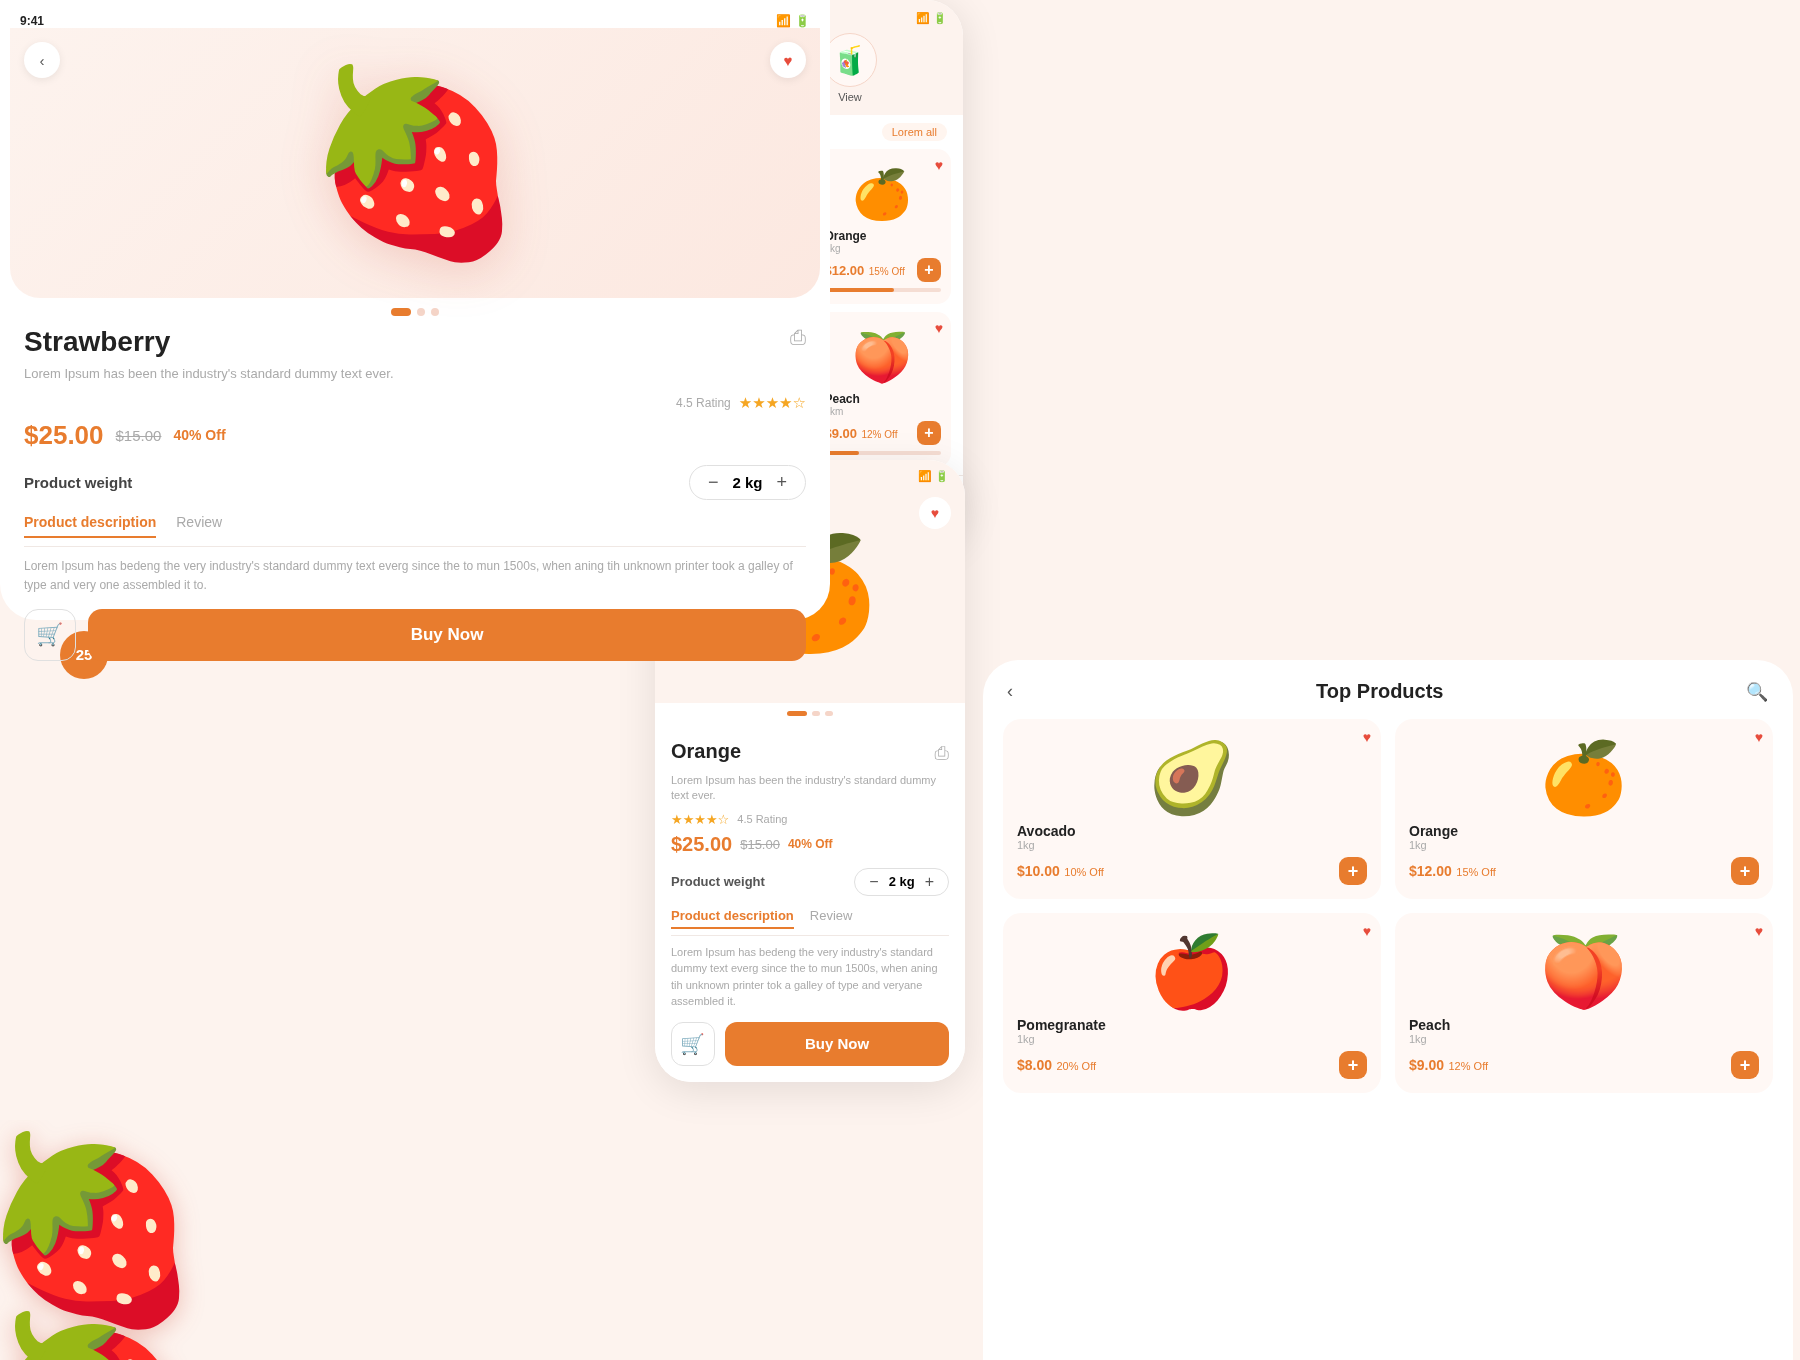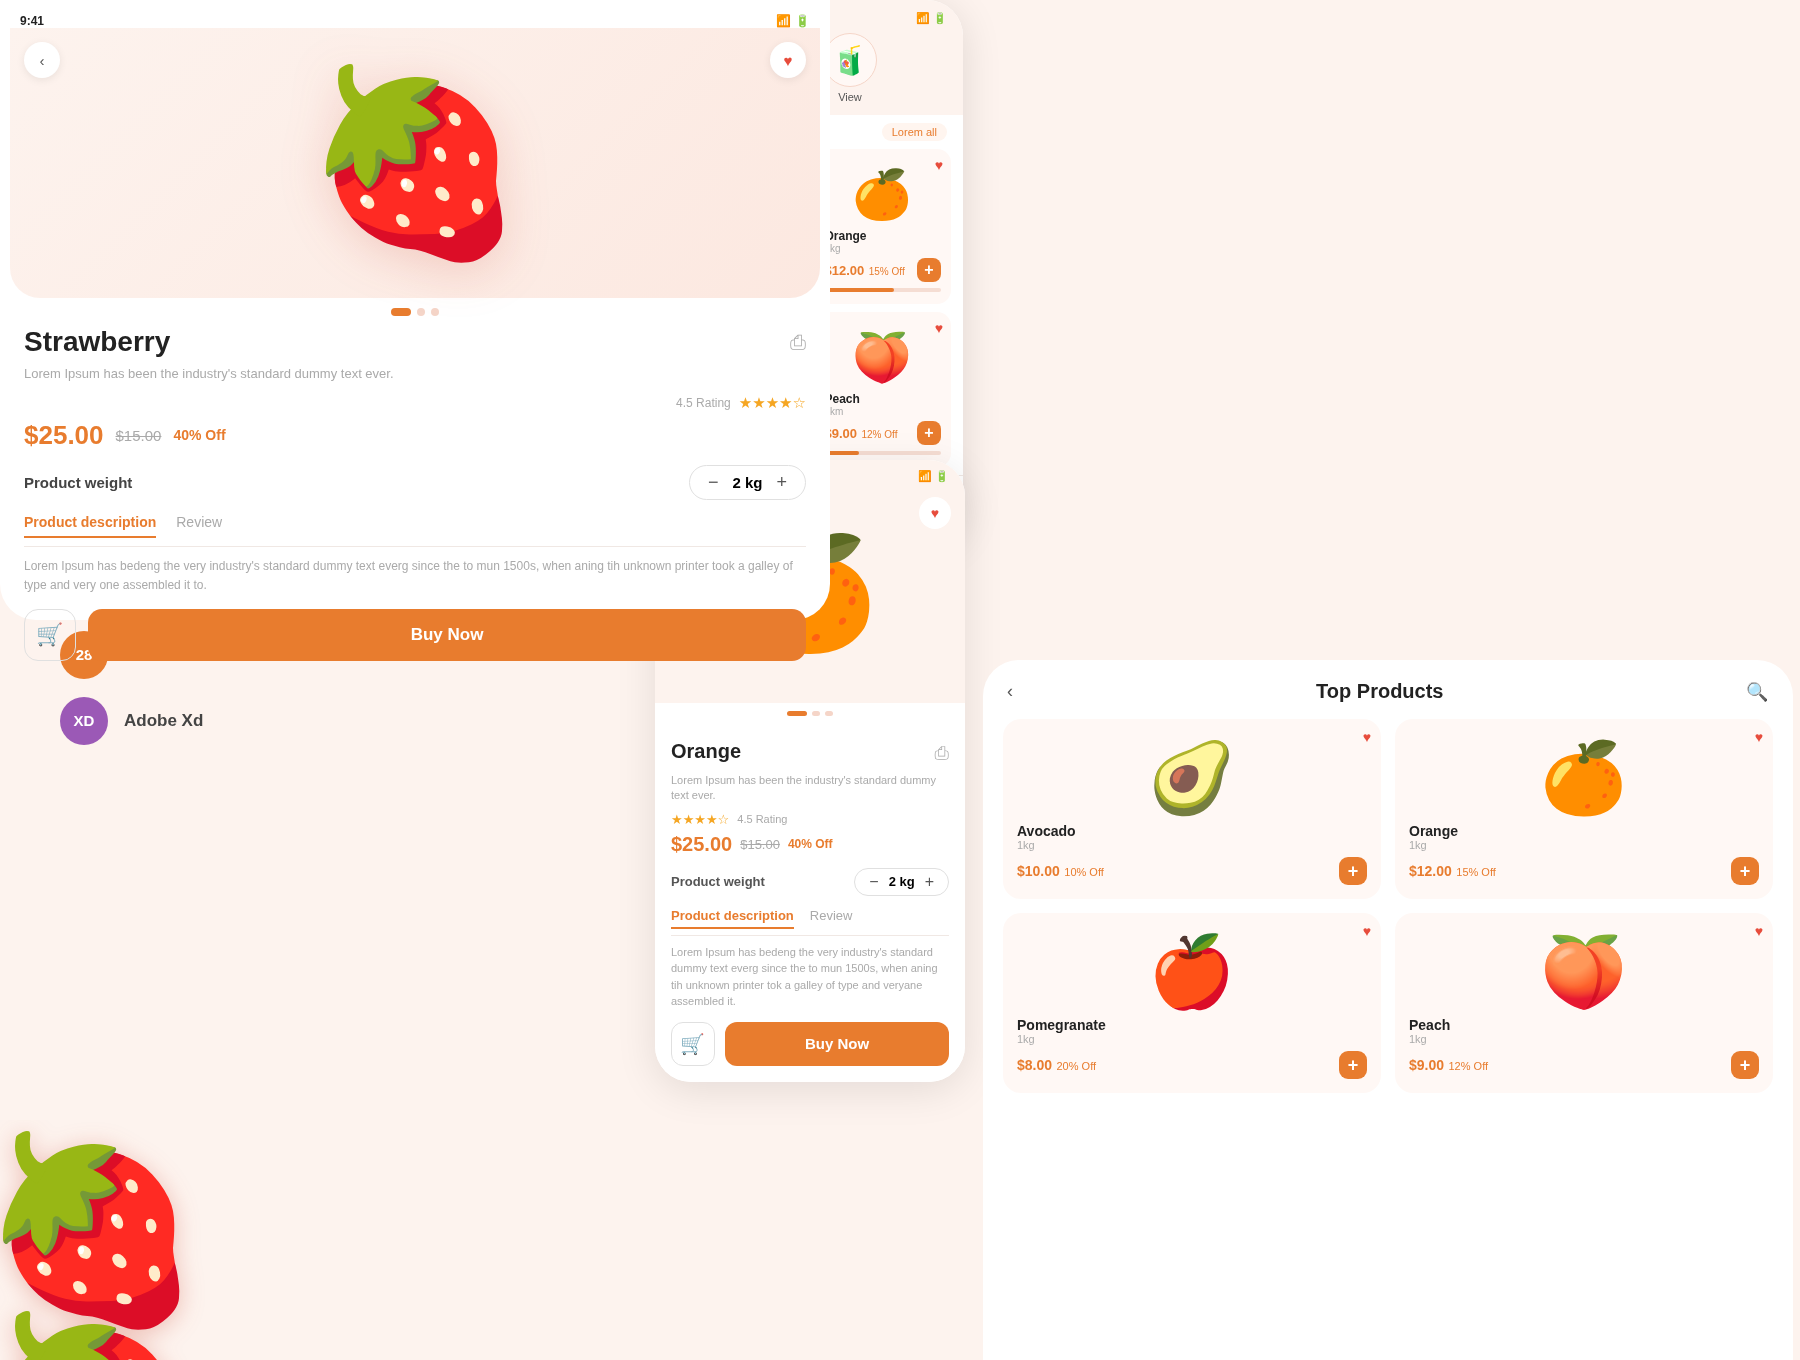--- a/index.html
+++ b/index.html
@@ -456,21 +456,21 @@
     }
     .sd-dot { width: 8px; height: 8px; border-radius: 50%; background: #f5d5c8; }
     .sd-dot.active { background: #e87c2e; width: 20px; border-radius: 4px; }
 
     .sd-info {
       padding: 0 24px 16px;
     }
     .sd-title-row {
       display: flex;
       justify-content: space-between;
-      align-items: center;
+      align-items: flex-start;
       margin-bottom: 6px;
     }
     .sd-title { font-size: 28px; font-weight: 800; color: #222; }
     .sd-share { font-size: 20px; color: #aaa; }
     .sd-desc { font-size: 13px; color: #aaa; line-height: 1.5; margin-bottom: 10px; }
     .sd-rating-row {
       display: flex;
       align-items: center;
       justify-content: flex-end;
       gap: 8px;
@@ -651,26 +651,22 @@
           <path d="M15 2V5M15 25V28M2 15H5M25 15H28M5.5 5.5L7.6 7.6M22.4 22.4L24.5 24.5M5.5 24.5L7.6 22.4M22.4 7.6L24.5 5.5" stroke="#e87c2e" stroke-width="2" stroke-linecap="round"></path>
         </svg>
       </div>
       <div class="feature-title">Components</div>
       <div class="feature-sub">Customizable components</div>
     </div>
   </div>
 
   <div class="stats-row">
     <div class="stat-item">
-      <div class="stat-badge badge-orange">28</div>
+      <div class="stat-badge badge-orange">25</div>
       <span class="stat-label stat-orange">Screens</span>
-    </div>
-    <div class="stat-item">
-      <div class="stat-badge badge-purple">XD</div>
-      <span class="stat-label">Adobe Xd</span>
     </div>
   </div>
 
   <div style="position:absolute; bottom:0; left:0; width:360px; height:240px; overflow:hidden; border-radius: 0 30px 0 0;">
     <div style="font-size:180px; line-height:1; filter:drop-shadow(0 4px 12px rgba(200,60,40,0.3)); transform:translateY(20px) translateX(-20px);">🍓🍓🍓</div>
   </div>
 </div>
 
 <div style="position:absolute; left:658px; top:0; width:305px;">
   <div class="phone-mock">

